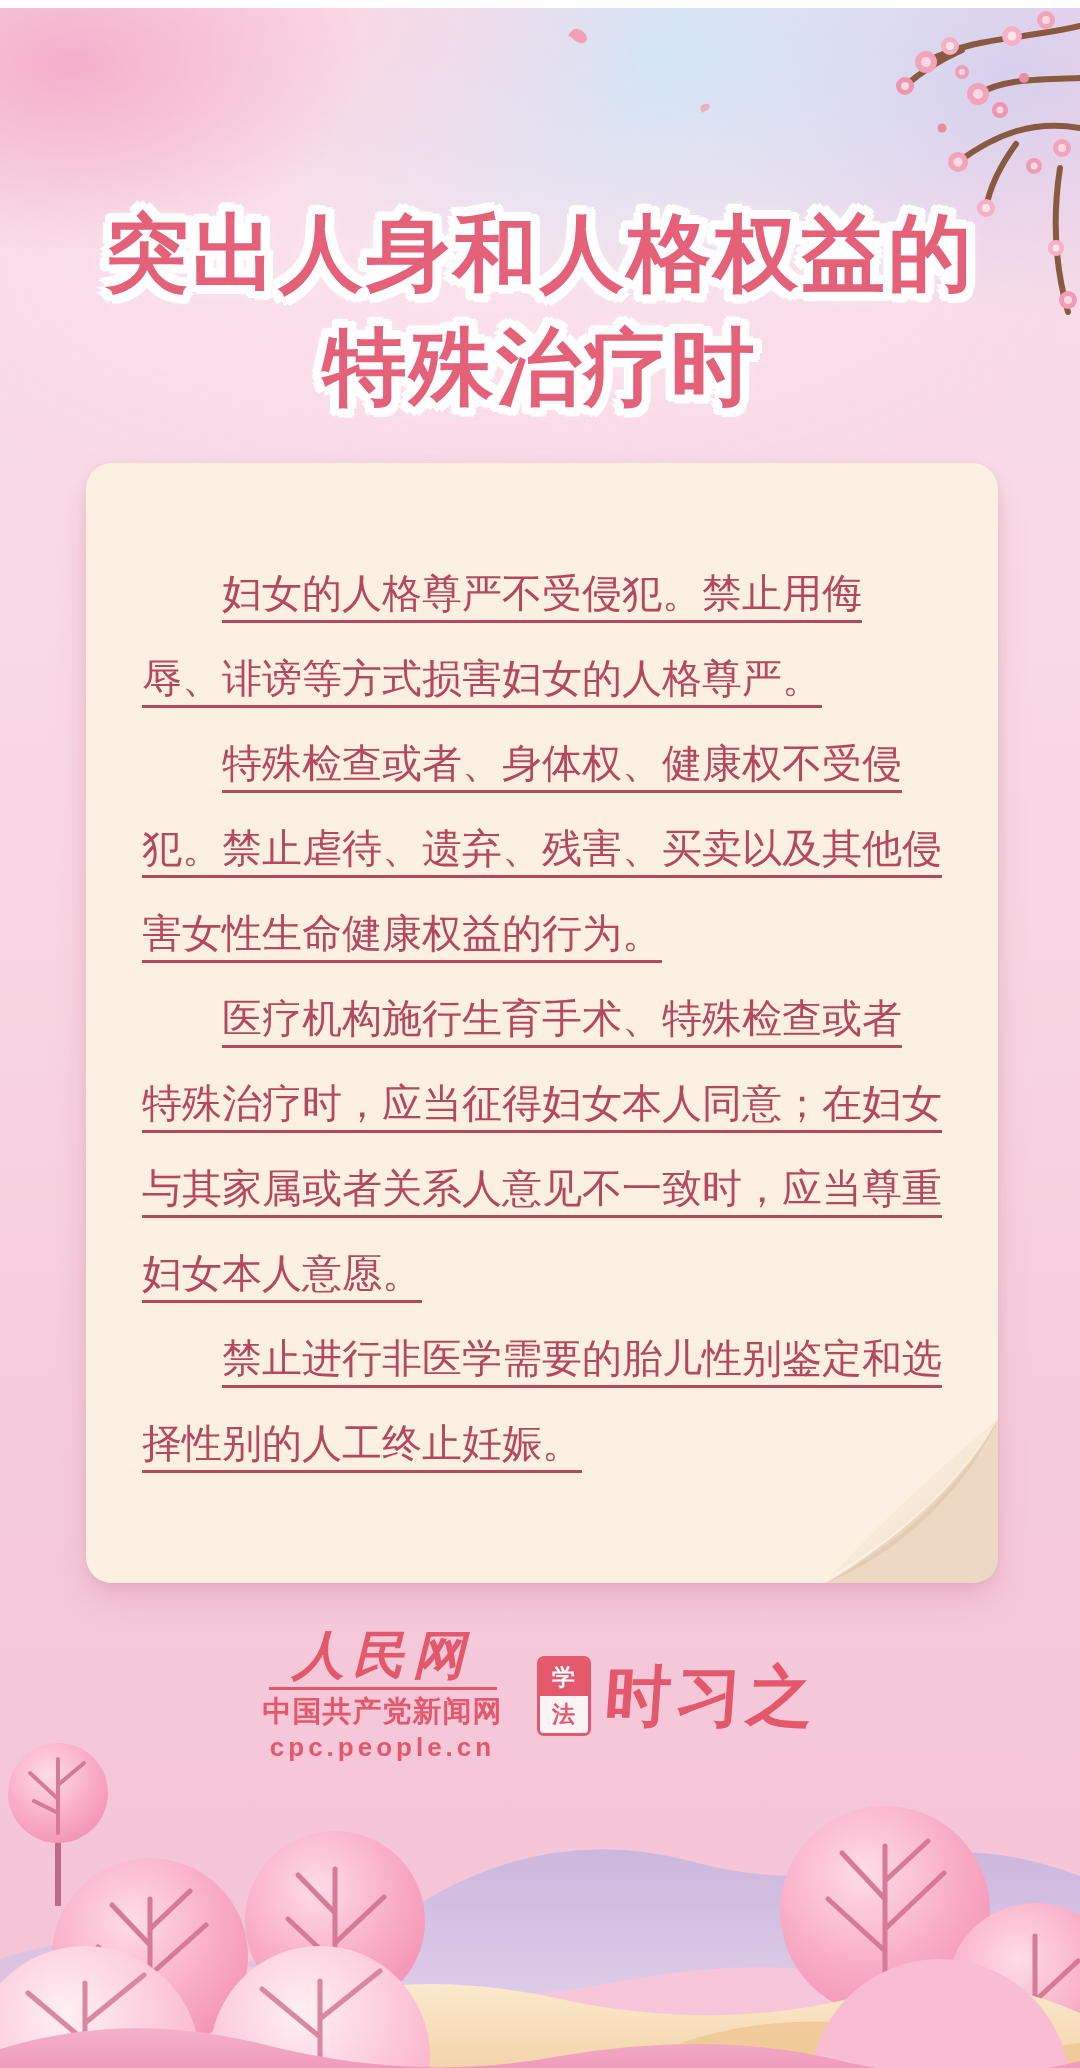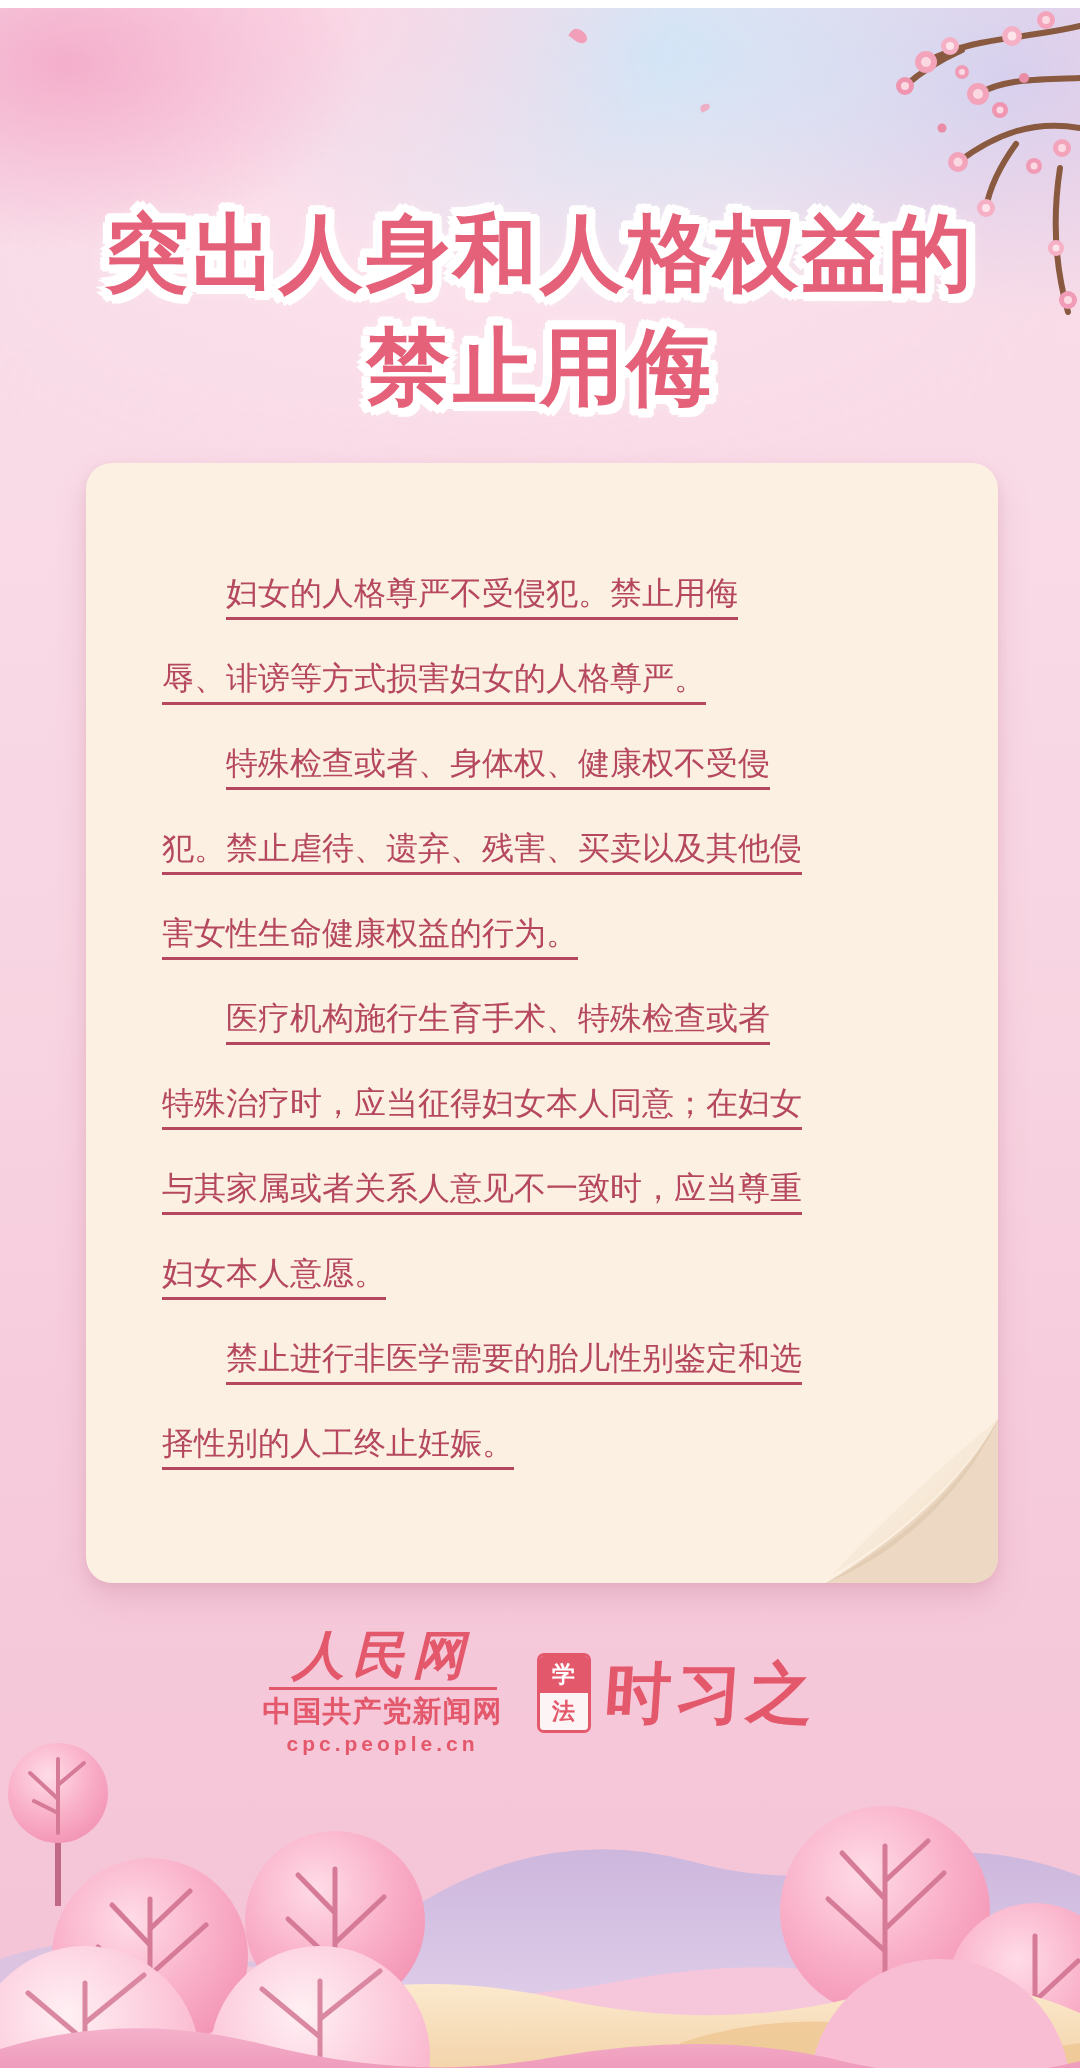--- a/index.html
+++ b/index.html
@@ -37,22 +37,22 @@
       0 0 18px rgba(255,255,255,.9);
   }
 
   
   .card{
     position:absolute;left:86px;top:455px;width:912px;height:1120px;
     background:#fcf0e2;border-radius:26px;
     box-shadow:0 16px 30px rgba(198,122,150,.26),0 4px 10px rgba(198,122,150,.16);
   }
   .card-text{
-    padding:88px 56px 0 76px;
-    font-size:32px;line-height:85px;color:#b5485f;
+    padding:88px 56px 0 56px;
+    font-size:40px;line-height:85px;color:#b5485f;
     text-align:justify;
   }
   .card-text p{
     margin:0;text-indent:2em;white-space:pre-line;
     text-decoration:underline;
     text-decoration-thickness:3px;
     text-underline-offset:13px;
     text-decoration-color:#b5485f;
   }
   .curl{position:absolute;right:0;bottom:0;}
@@ -63,21 +63,21 @@
     display:flex;justify-content:center;align-items:center;gap:34px;
     color:#e4586b;
   }
   .people-logo{text-align:center;}
   .people-script{
     font-family:"Liberation Serif","DejaVu Serif",serif;
     font-style:italic;font-weight:bold;font-size:52px;letter-spacing:8px;line-height:1;
   }
   .people-rule{width:228px;height:3px;background:#e4586b;margin:5px auto 6px auto;}
   .people-site{font-size:29px;font-weight:900;letter-spacing:1px;line-height:1.1;text-align:center;}
-  .people-domain{font-size:21px;font-weight:bold;letter-spacing:4px;margin-top:4px;}
+  .people-domain{font-size:26px;font-weight:bold;letter-spacing:4px;margin-top:4px;}
   .xuefa-group{display:flex;align-items:center;gap:14px;}
   .badge{
     width:48px;border:3px solid #e4586b;border-radius:7px;overflow:hidden;
     display:flex;flex-direction:column;
   }
   .badge .b-top{background:#e4586b;color:#fff;font-size:23px;font-weight:900;text-align:center;padding:3px 0;}
   .badge .b-bot{background:#fdf4f5;color:#e4586b;font-size:23px;font-weight:900;text-align:center;padding:3px 0;}
   .shixizhi{font-size:66px;font-weight:900;letter-spacing:5px;transform:skewX(-4deg);line-height:1;}
 
   .landscape{position:absolute;left:0;bottom:0;}
@@ -162,21 +162,21 @@
           <circle r="4.5" fill="#e98ca6"></circle>
         </g>
     </g>
   </svg>
 
   <div class="petal p1"></div>
   <div class="petal p2"></div>
 
   <div class="title">
     <div>突出人身和人格权益的</div>
-    <div>禁止用侮</div>
+    <div>特殊治疗时</div>
   </div>
 
   <div class="card">
     <div class="card-text">
       <p>妇女的人格尊严不受侵犯。禁止用侮
 辱、诽谤等方式损害妇女的人格尊严。</p>
       <p>特殊检查或者、身体权、健康权不受侵
 犯。禁止虐待、遗弃、残害、买卖以及其他侵
 害女性生命健康权益的行为。</p>
       <p>医疗机构施行生育手术、特殊检查或者

